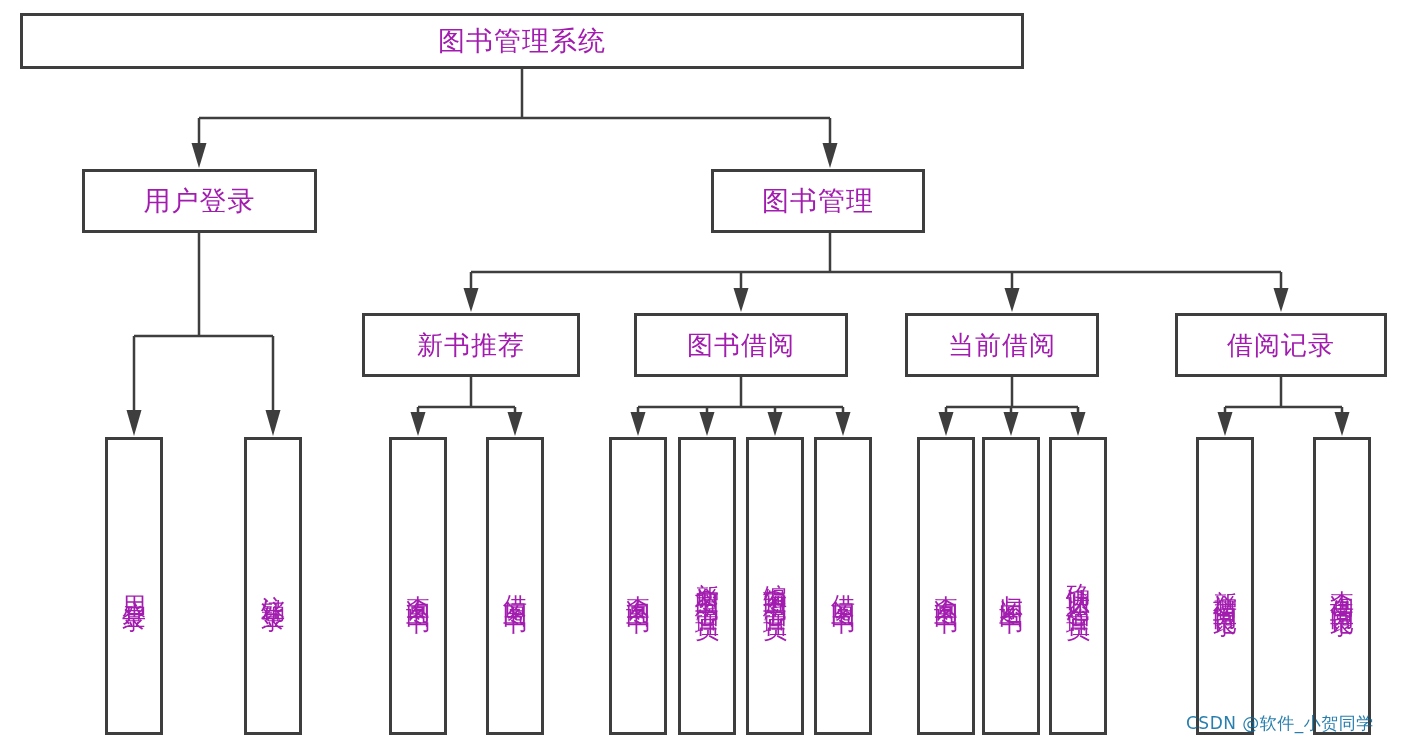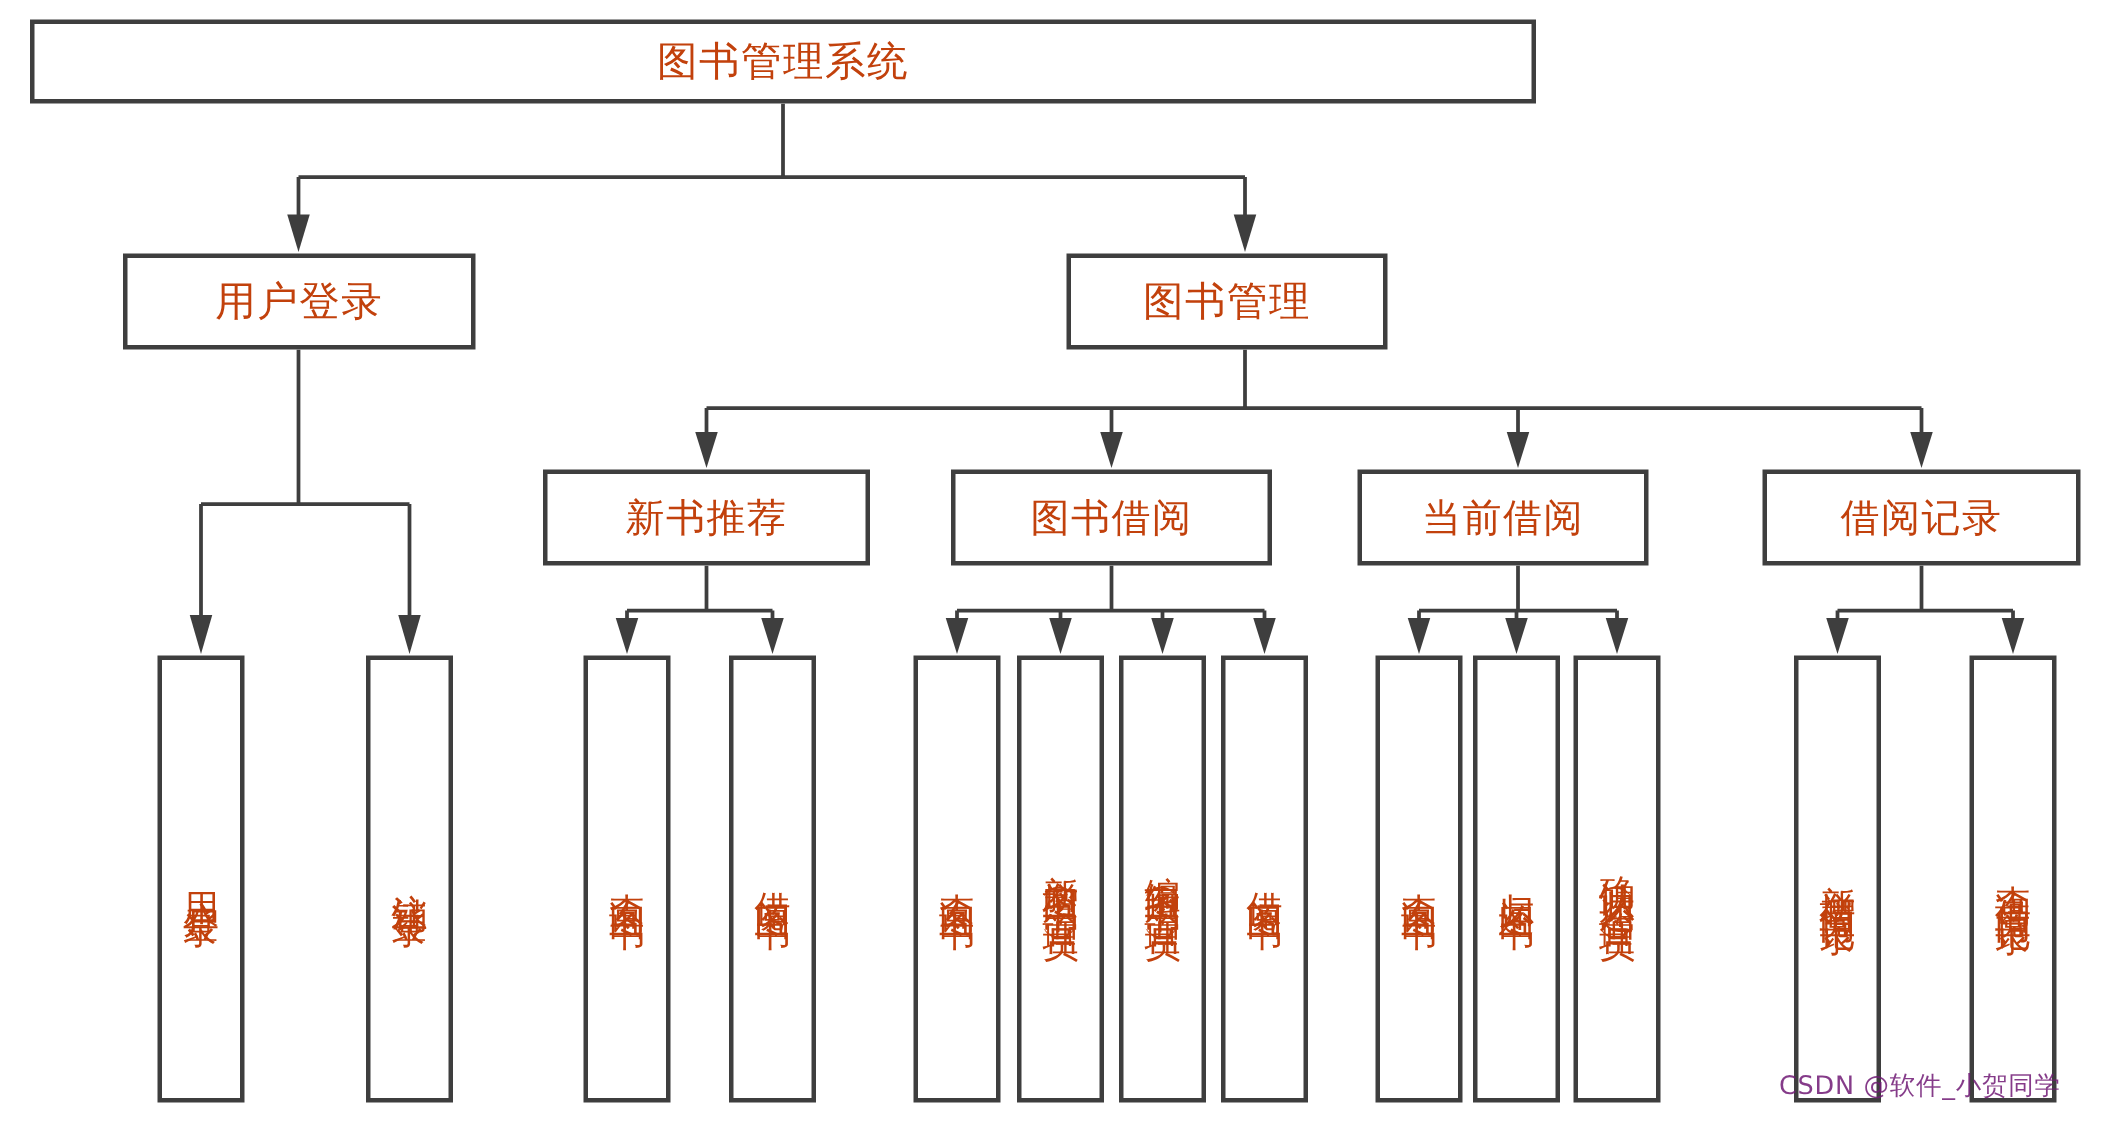--- a/index.html
+++ b/index.html
@@ -13,38 +13,38 @@
   .connectors { position:absolute; left:0; top:0; z-index:1; }
   .node {
     position:absolute;
     box-sizing:border-box;
     background:#ffffff;
     border:3px solid #3e3e3e;
     display:flex;
     align-items:center;
     justify-content:center;
     z-index:2;
-    color:#c2410c;
+    color:#a21caf;
   }
   .h-label { font-size:27px; letter-spacing:1px; white-space:nowrap; }
   .lvl3 .h-label { font-size:26px; }
   .v-label {
     writing-mode:vertical-rl;
     text-orientation:mixed;
     font-size:24px;
     letter-spacing:5px;
     line-height:1;
     white-space:nowrap;
   }
   .watermark {
     position:absolute;
     left:1186px; top:712px;
     z-index:3;
     font-size:17px;
-    color:#701a75;
+    color:#0369a1;
     opacity:0.85;
     white-space:nowrap;
     letter-spacing:0.5px;
   }
 </style>
 </head>
 <body>
 
 <div class="stage">
 

